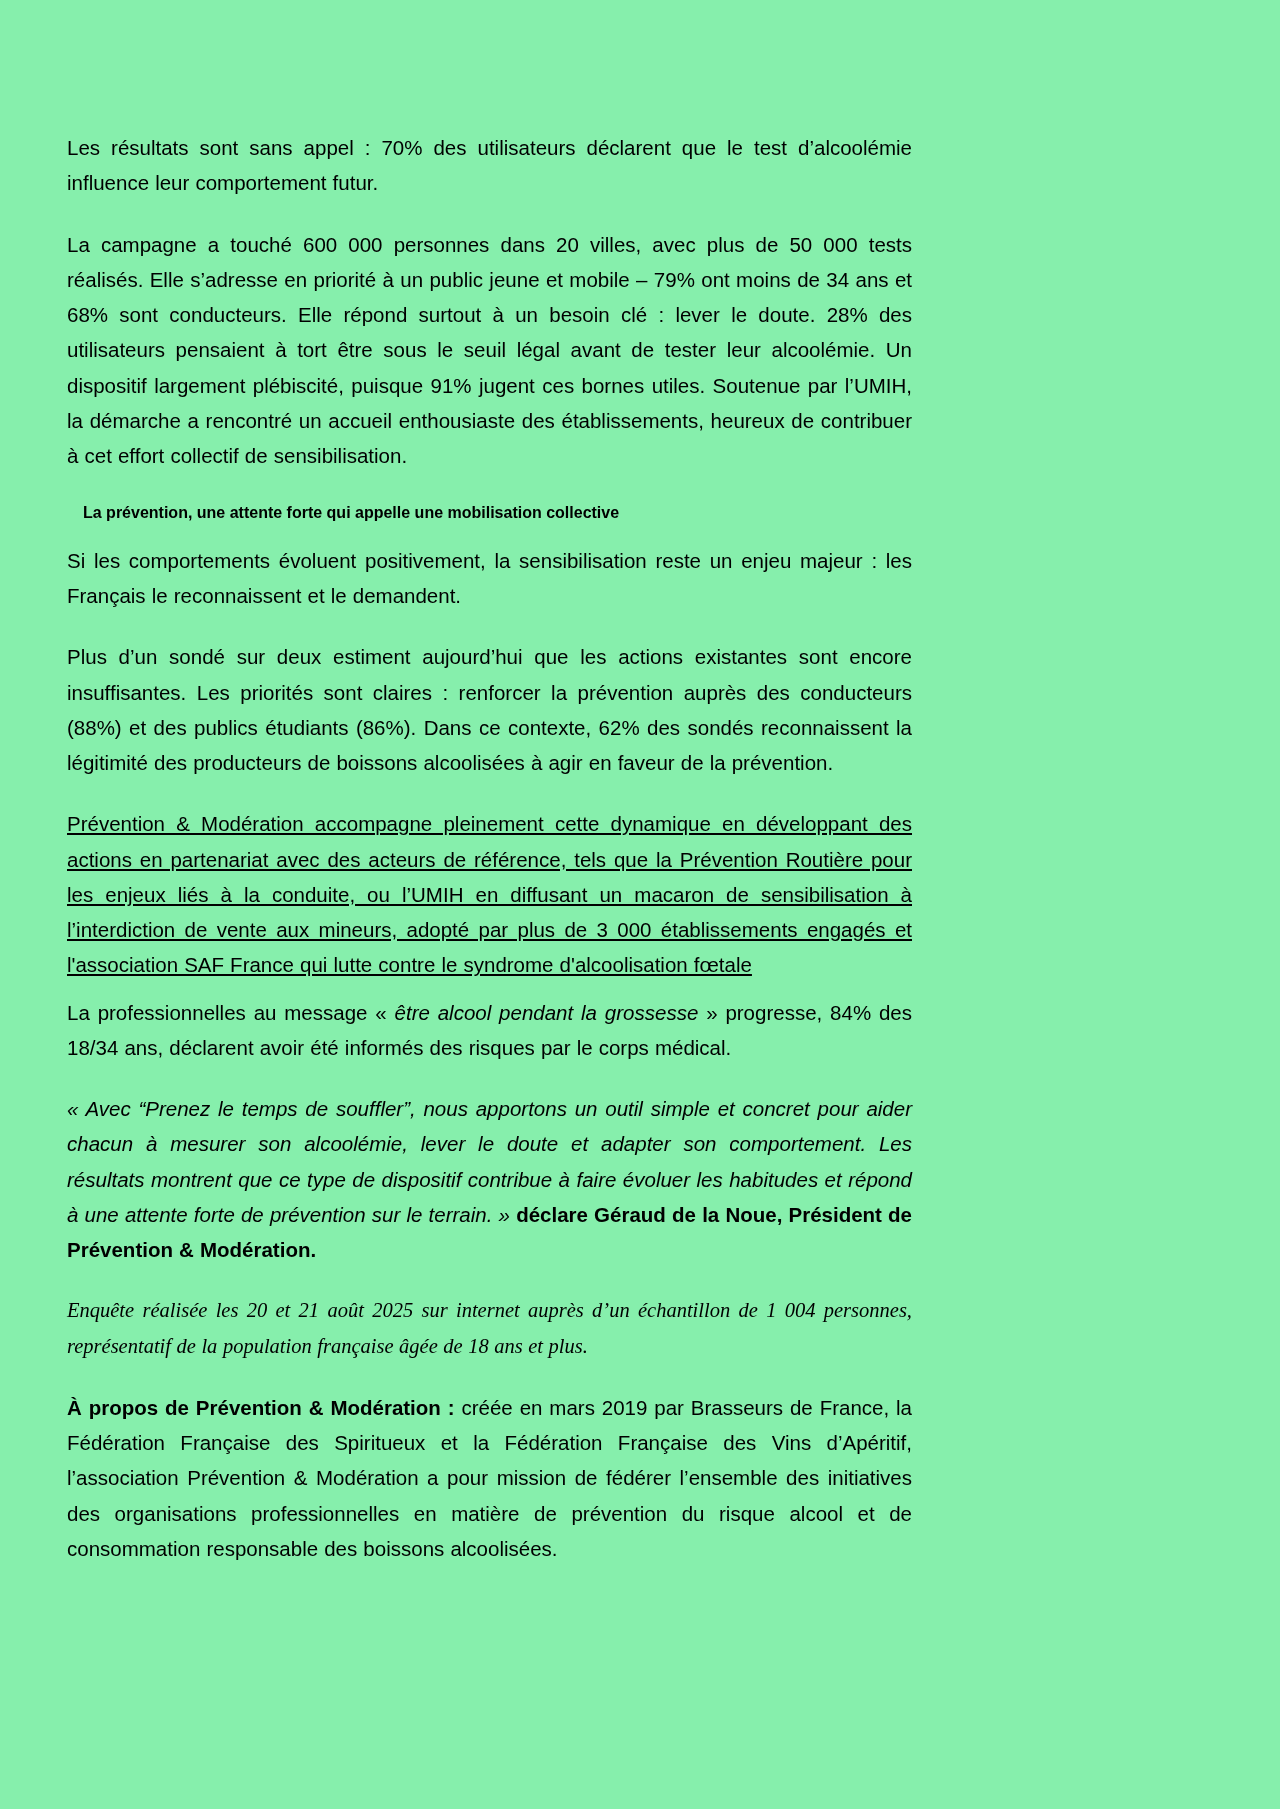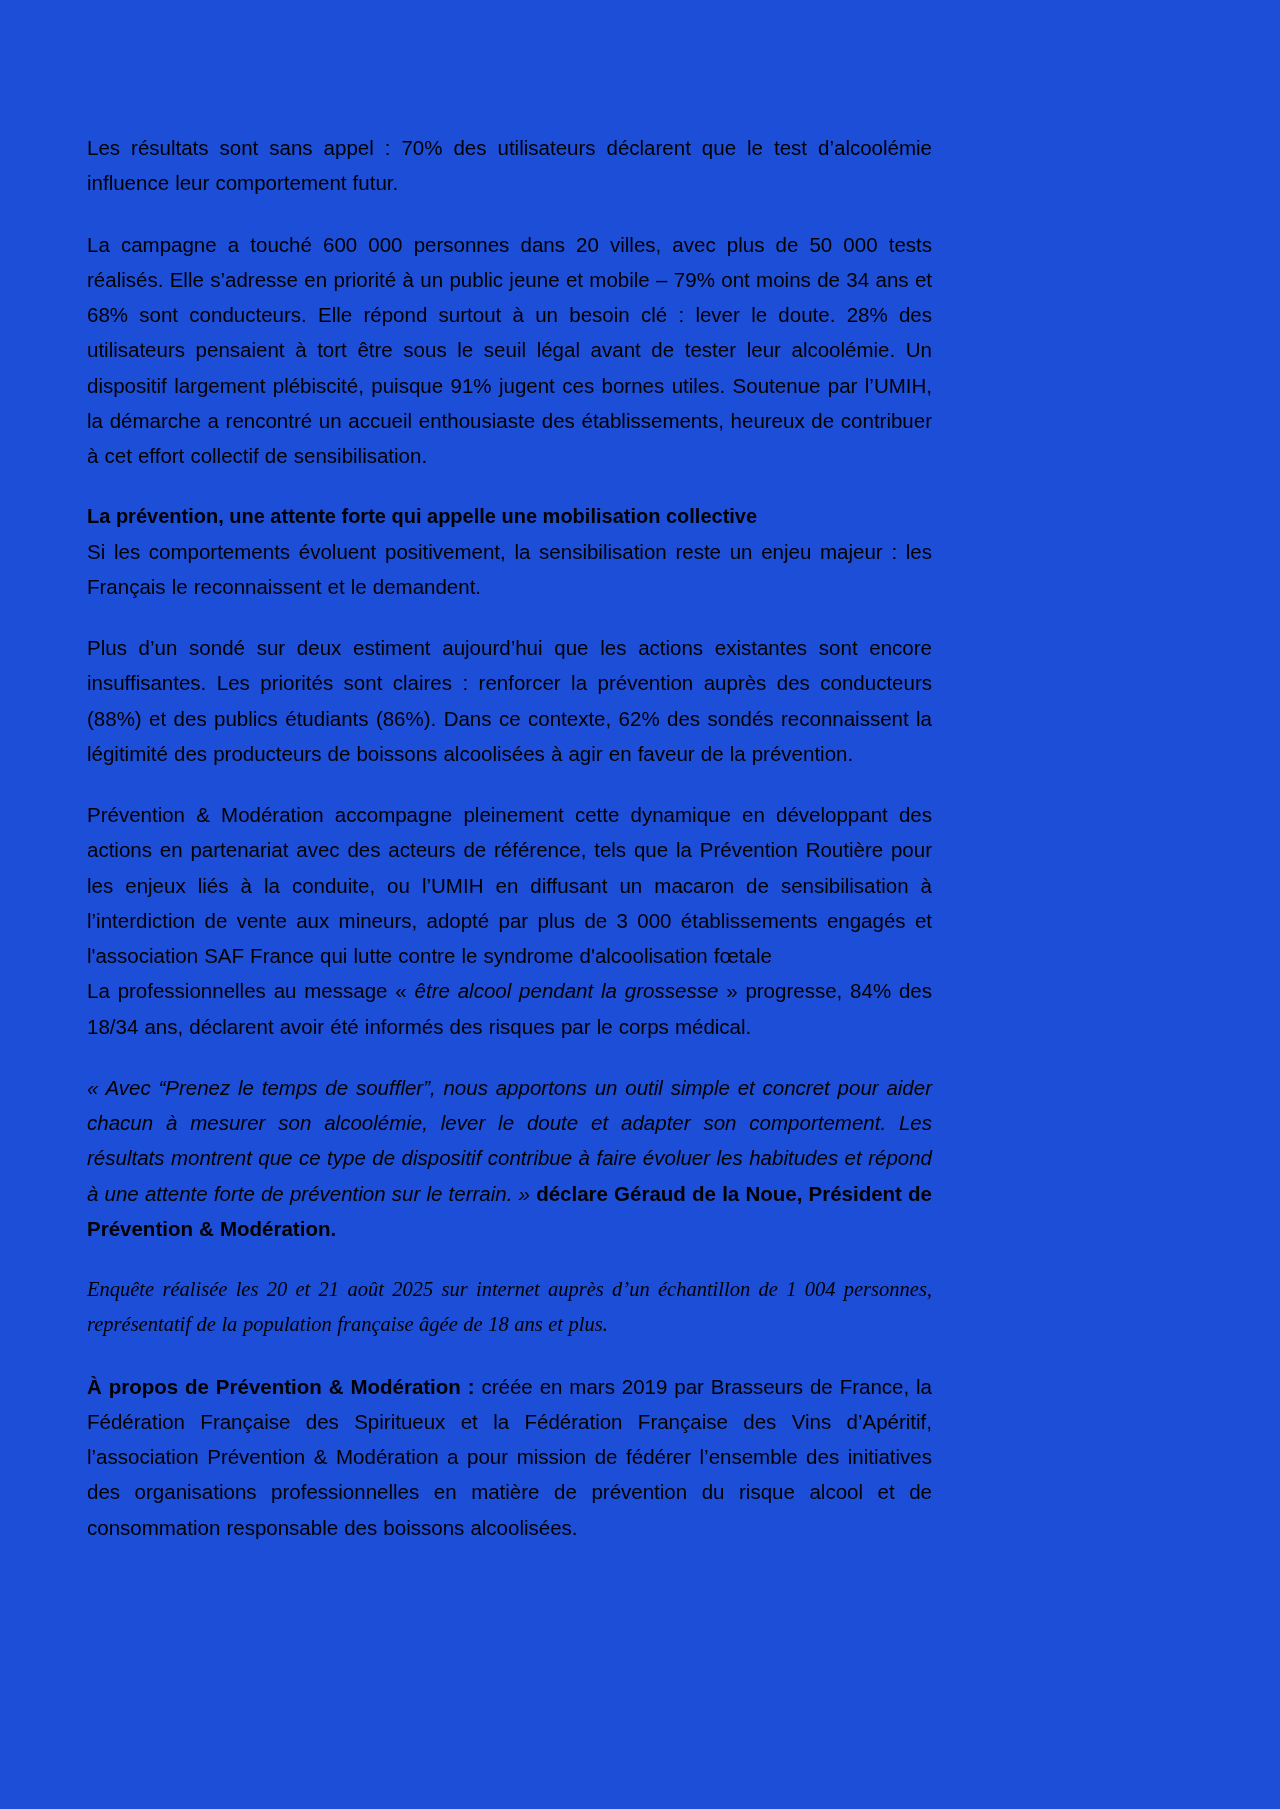--- a/index.html
+++ b/index.html
@@ -10,52 +10,53 @@
   body {
     width: 1280px;
     min-height: 1809px;
     font-family: "Liberation Sans", sans-serif;
     color: #000000;
   }
   .page {
     width: 1280px;
     min-height: 1809px;
     box-sizing: border-box;
-    padding: 130px 133px 60px 87px;
-    background: #1d4ed8;
+    padding: 130px 133px 60px 67px;
+    background: #86efac;
   }
   .doc-body {
     width: 845px;
   }
   p.para {
     margin: 0 0 26px 0;
     font-size: 20.5px;
     line-height: 1.72;
     text-align: justify;
     text-justify: inter-word;
     word-spacing: 0.02em;
   }
   p.para.tight {
-    margin-bottom: 0;
+    margin-bottom: 12px;
+    text-decoration: underline;
   }
   .bold {
     font-weight: bold;
   }
   .italic {
     font-style: italic;
   }
   .block-italic {
     font-style: italic;
     font-family: Liberation Serif, serif;
   }
   .heading {
     font-weight: bold;
-    font-size: 20px;
+    font-size: 16px;
     line-height: 1.72;
-    margin: 0;
+    margin: 16px;
     text-align: left;
   }
 </style>
 </head>
 <body>
 
 <div class="page">
   <div class="doc-body">
 
     <p class="para">Les résultats sont sans appel : 70% des utilisateurs déclarent que le test d’alcoolémie influence leur comportement futur.</p>

